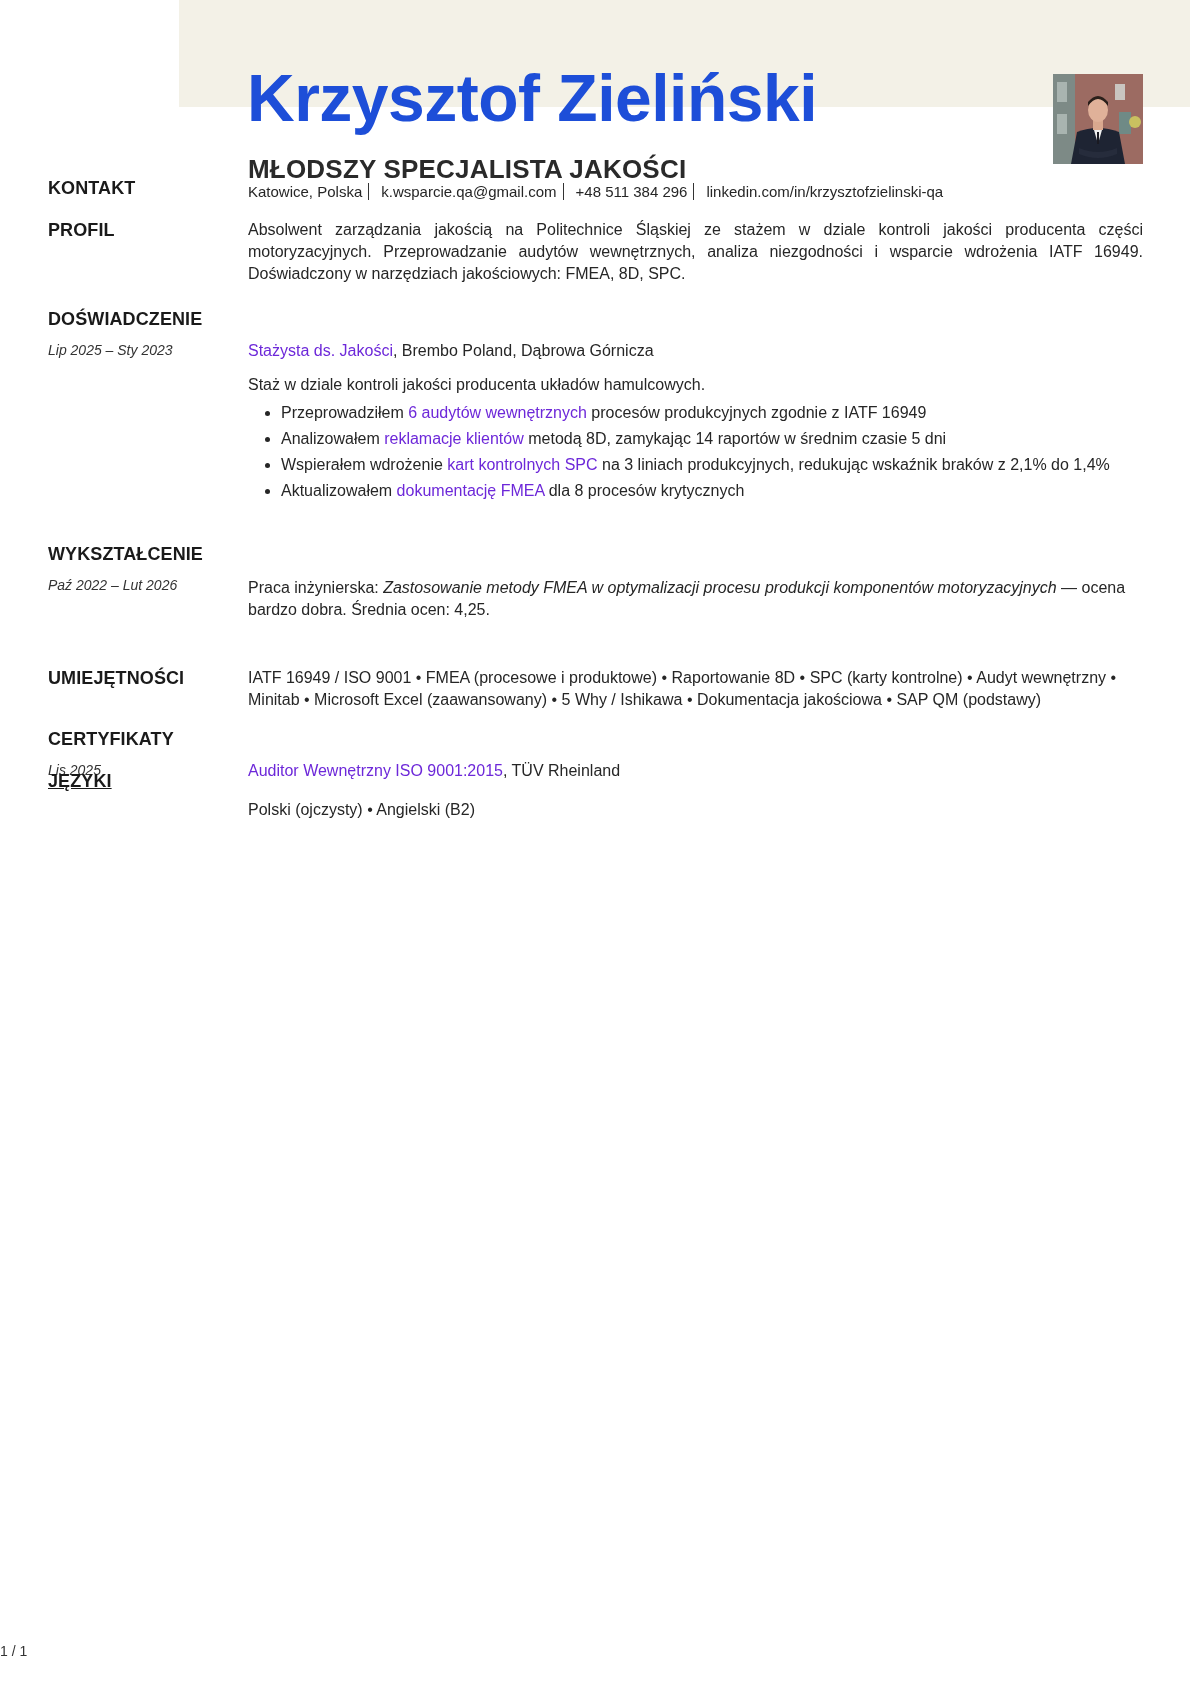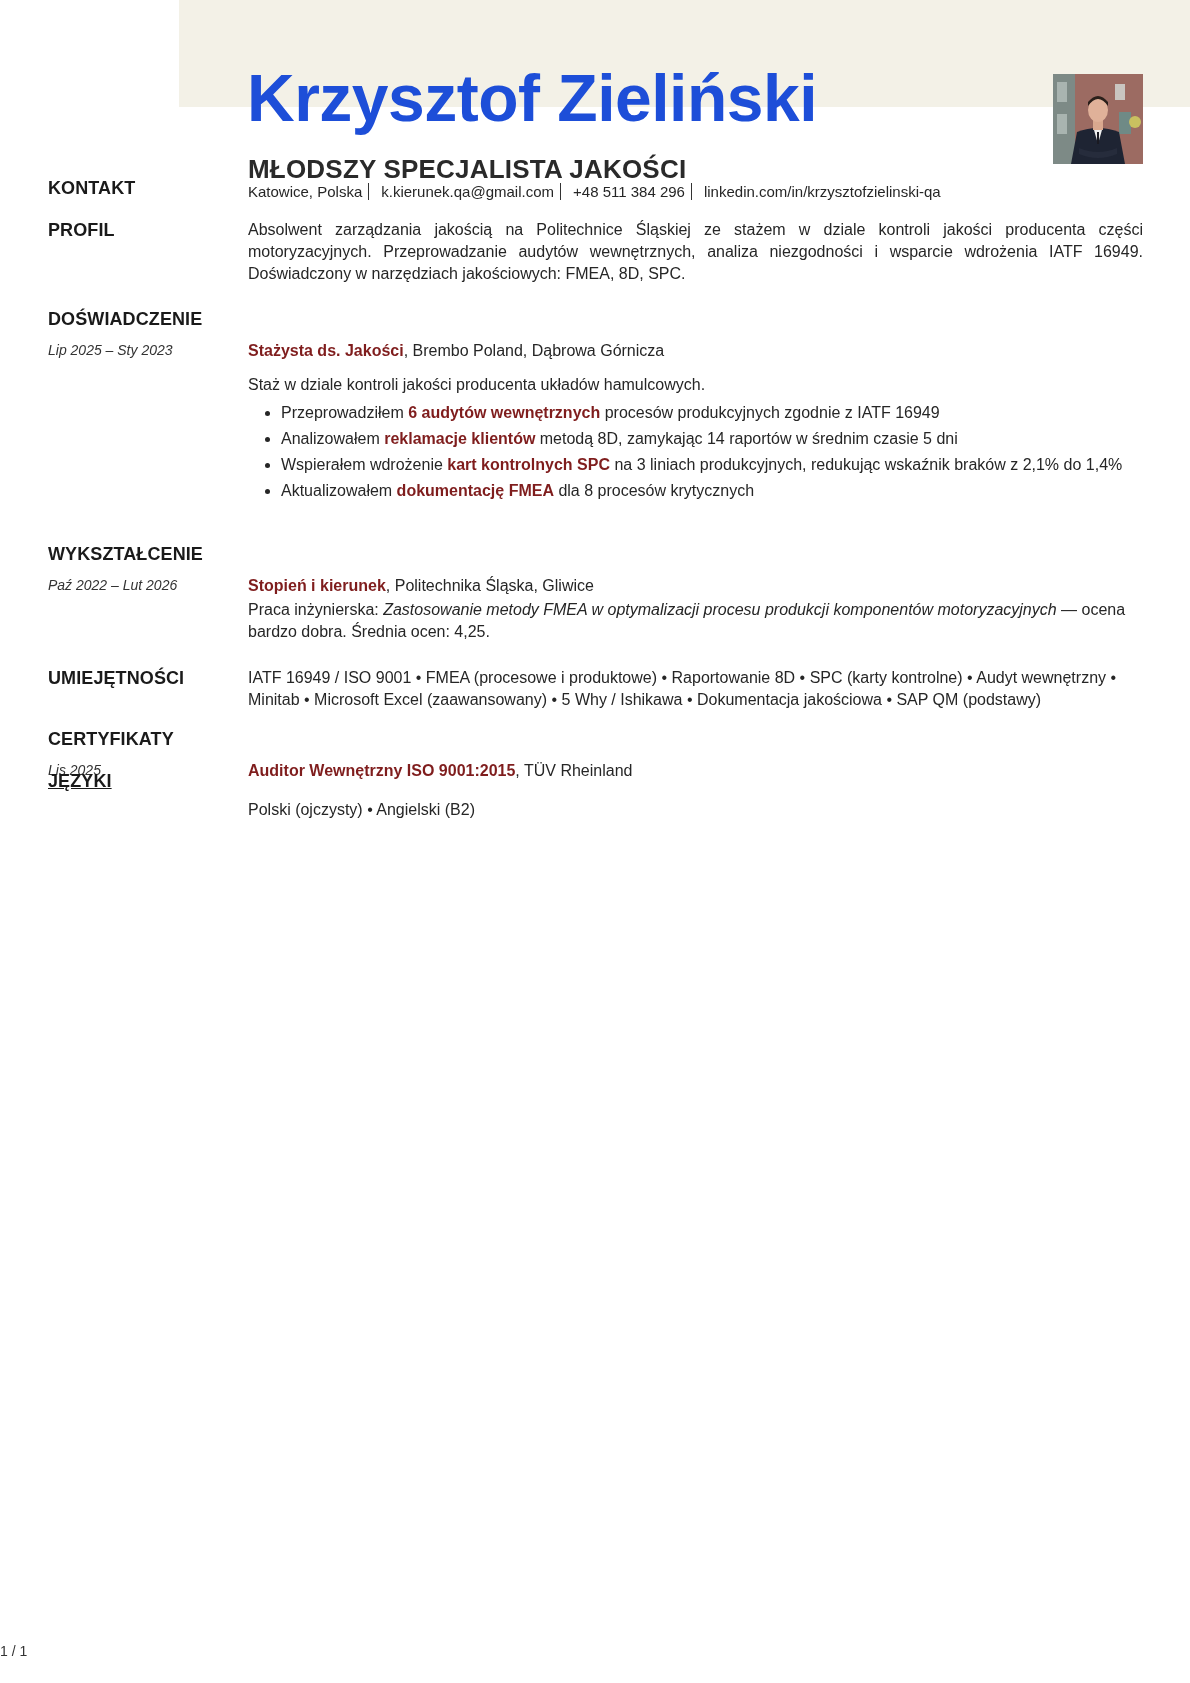--- a/index.html
+++ b/index.html
@@ -30,21 +30,21 @@
   }
   .date {
     position: absolute; left: 48px; font-size: 14px; font-style: italic; color: #333;
   }
   .content {
     position: absolute; left: 248px; width: 895px; font-size: 16px; color: #262626;
     line-height: 22px;
   }
   .contact { font-size: 15px; white-space: nowrap; }
   .contact .sep { display: inline-block; width: 1px; height: 17px; background: #333; margin: 0 12px 0 6px; vertical-align: -3px; }
-  b { font-weight: 700; color: #7f1d1d; }
+  b { font-weight: 400; color: #6d28d9; }
   ul.bullets { margin: 6px 0 0 0; padding-left: 33px; }
   ul.bullets li { margin-bottom: 4px; text-align: justify; line-height: 22px; }
   .footer {
     position: absolute; left: 0; width: 1190px; top: 1643px; text-align: left;
     font-size: 14px; color: #333;
   }
 </style>
 </head>
 <body>
 
@@ -65,21 +65,21 @@
     <rect x="44" y="58" width="2" height="12" fill="#1a1a22"></rect>
     <rect x="40" y="42" width="10" height="14" fill="#d9a88f"></rect>
     <ellipse cx="45" cy="36" rx="10" ry="12" fill="#e0b199"></ellipse>
     <path d="M35 32 Q45 18 55 32 L55 28 Q45 16 35 28 Z" fill="#2a1f1a"></path>
     <path d="M26 74 Q45 82 64 74 L64 80 Q45 88 26 80 Z" fill="#262c3c"></path>
   </svg>
 </div>
 
 <div class="section-label" style="top:178px;">KONTAKT</div>
 <div class="content contact" style="top:181px;">
-  <span>Katowice, Polska</span><span class="sep"></span><span>k.kierunek.qa@gmail.com</span><span class="sep"></span><span>+48 511 384 296</span><span class="sep"></span><span>linkedin.com/in/krzysztofzielinski-qa</span>
+  <span>Katowice, Polska</span><span class="sep"></span><span>k.wsparcie.qa@gmail.com</span><span class="sep"></span><span>+48 511 384 296</span><span class="sep"></span><span>linkedin.com/in/krzysztofzielinski-qa</span>
 </div>
 
 <div class="section-label" style="top:220px;">PROFIL</div>
 <div class="content" style="top:219px; text-align: justify;">Absolwent zarządzania jakością na Politechnice Śląskiej ze stażem w dziale kontroli jakości producenta części motoryzacyjnych. Przeprowadzanie audytów wewnętrznych, analiza niezgodności i wsparcie wdrożenia IATF 16949. Doświadczony w narzędziach jakościowych: FMEA, 8D, SPC.</div>
 
 <div class="section-label" style="top:309px;">DOŚWIADCZENIE</div>
 <div class="date" style="top:342px;">Lip 2025 – Sty 2023</div>
 <div class="content" style="top:340px;">
   <div><b>Stażysta ds. Jakości</b><span>, Brembo Poland, Dąbrowa Górnicza</span></div>
   <div style="margin-top:12px;">Staż w dziale kontroli jakości producenta układów hamulcowych.</div>
@@ -87,21 +87,20 @@
     <li><span>Przeprowadziłem </span><b>6 audytów wewnętrznych</b><span> procesów produkcyjnych zgodnie z IATF 16949</span></li>
     <li><span>Analizowałem </span><b>reklamacje klientów</b><span> metodą 8D, zamykając 14 raportów w średnim czasie 5 dni</span></li>
     <li><span>Wspierałem wdrożenie </span><b>kart kontrolnych SPC</b><span> na 3 liniach produkcyjnych, redukując wskaźnik braków z 2,1% do 1,4%</span></li>
     <li><span>Aktualizowałem </span><b>dokumentację FMEA</b><span> dla 8 procesów krytycznych</span></li>
   </ul>
 </div>
 
 <div class="section-label" style="top:544px;">WYKSZTAŁCENIE</div>
 <div class="date" style="top:577px;">Paź 2022 – Lut 2026</div>
 <div class="content" style="top:575px;">
-  <div><b>Stopień i kierunek</b><span>, Politechnika Śląska, Gliwice</span></div>
   <div style="margin-top:2px;"><span>Praca inżynierska: </span><i>Zastosowanie metody FMEA w optymalizacji procesu produkcji komponentów motoryzacyjnych</i><span> — ocena bardzo dobra. Średnia ocen: 4,25.</span></div>
 </div>
 
 <div class="section-label" style="top:668px;">UMIEJĘTNOŚCI</div>
 <div class="content" style="top:667px;">IATF 16949 / ISO 9001 • FMEA (procesowe i produktowe) • Raportowanie 8D • SPC (karty kontrolne) • Audyt wewnętrzny • Minitab • Microsoft Excel (zaawansowany) • 5 Why / Ishikawa • Dokumentacja jakościowa • SAP QM (podstawy)</div>
 
 <div class="section-label" style="top:729px;">CERTYFIKATY</div>
 <div class="date" style="top:762px;">Lis 2025</div>
 <div class="content" style="top:760px;">
   <b>Auditor Wewnętrzny ISO 9001:2015</b><span>, TÜV Rheinland</span>

